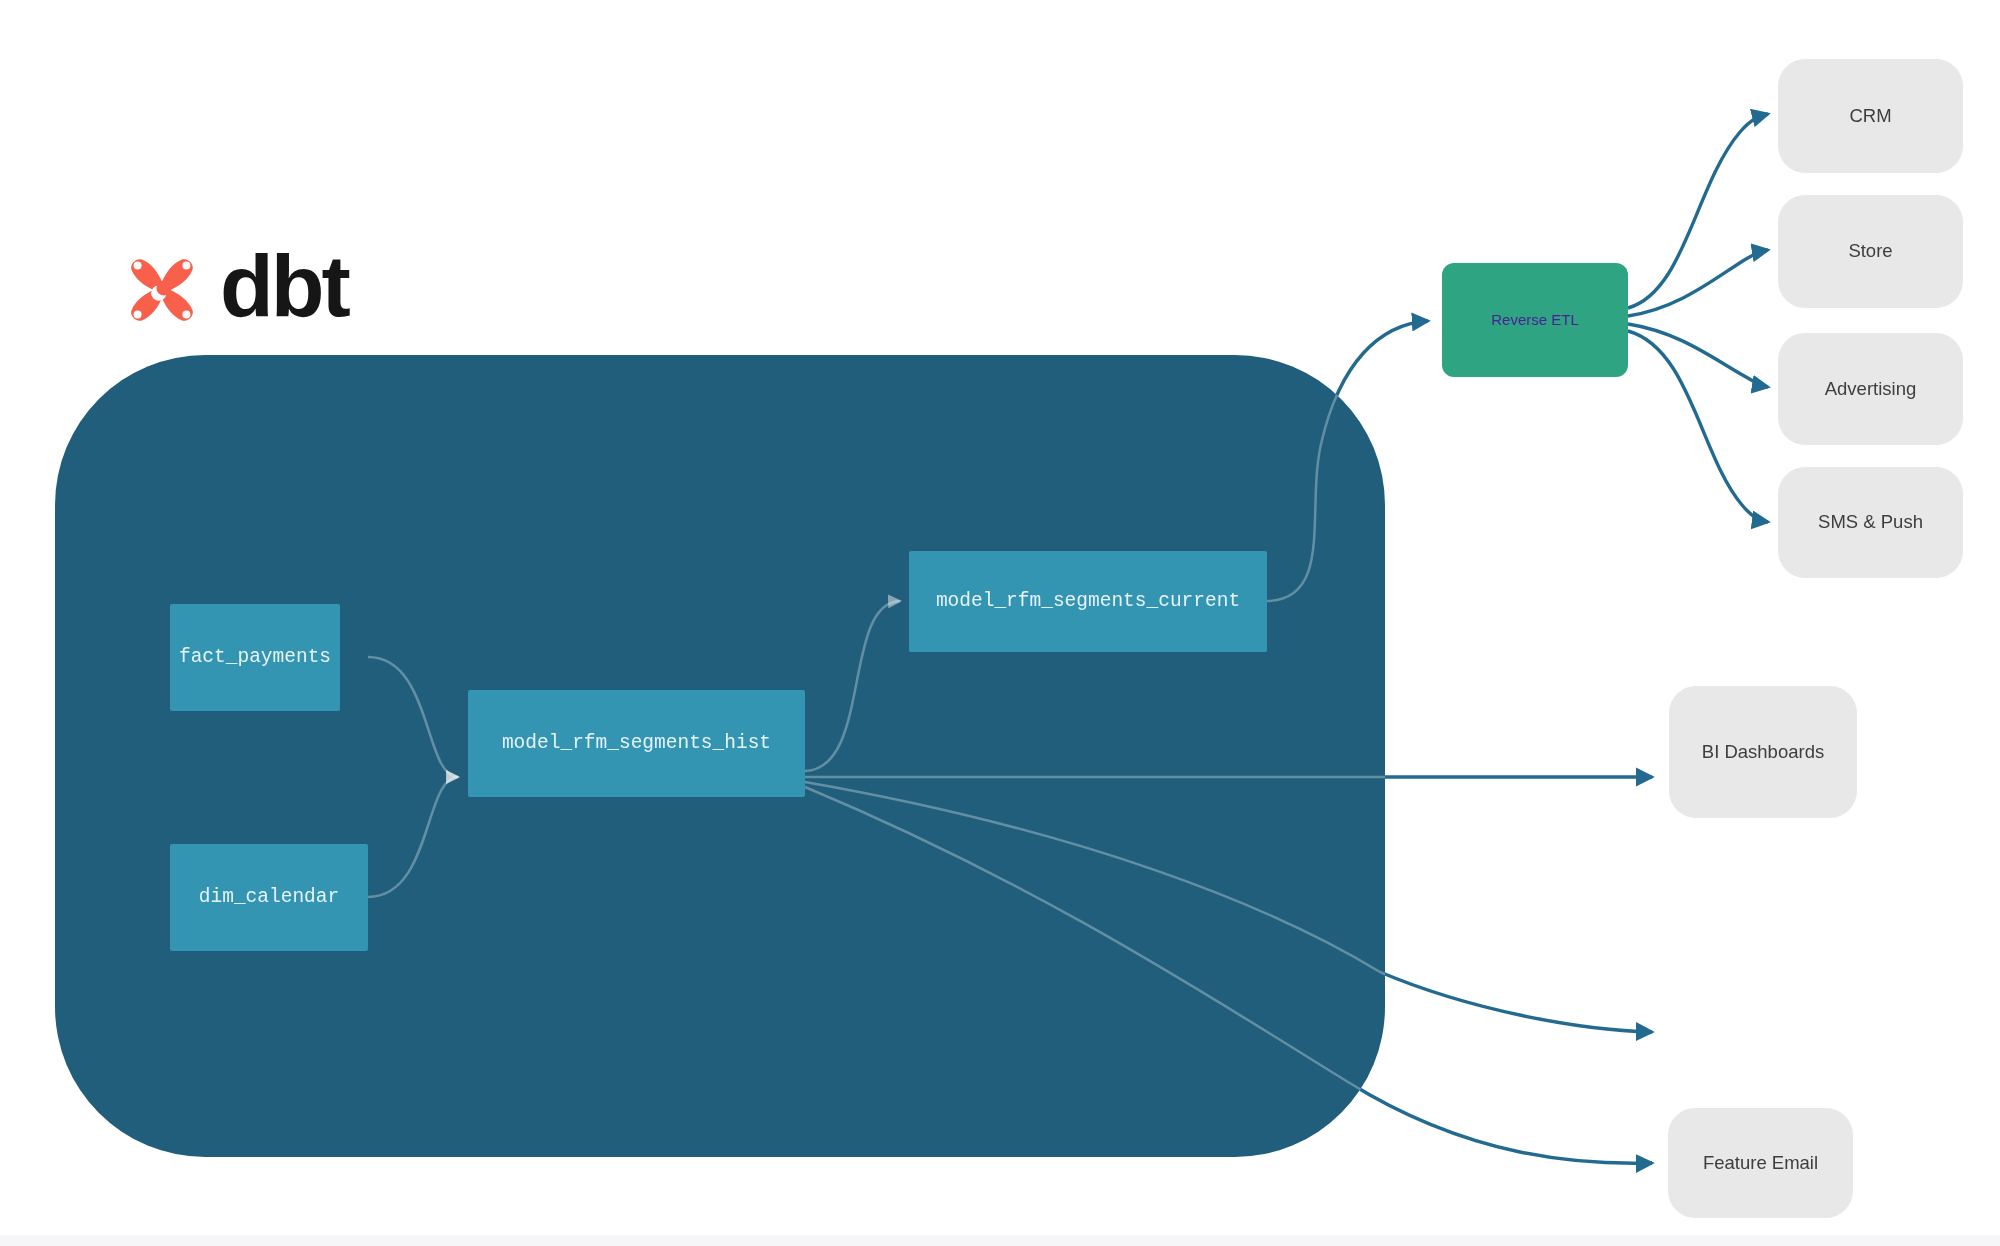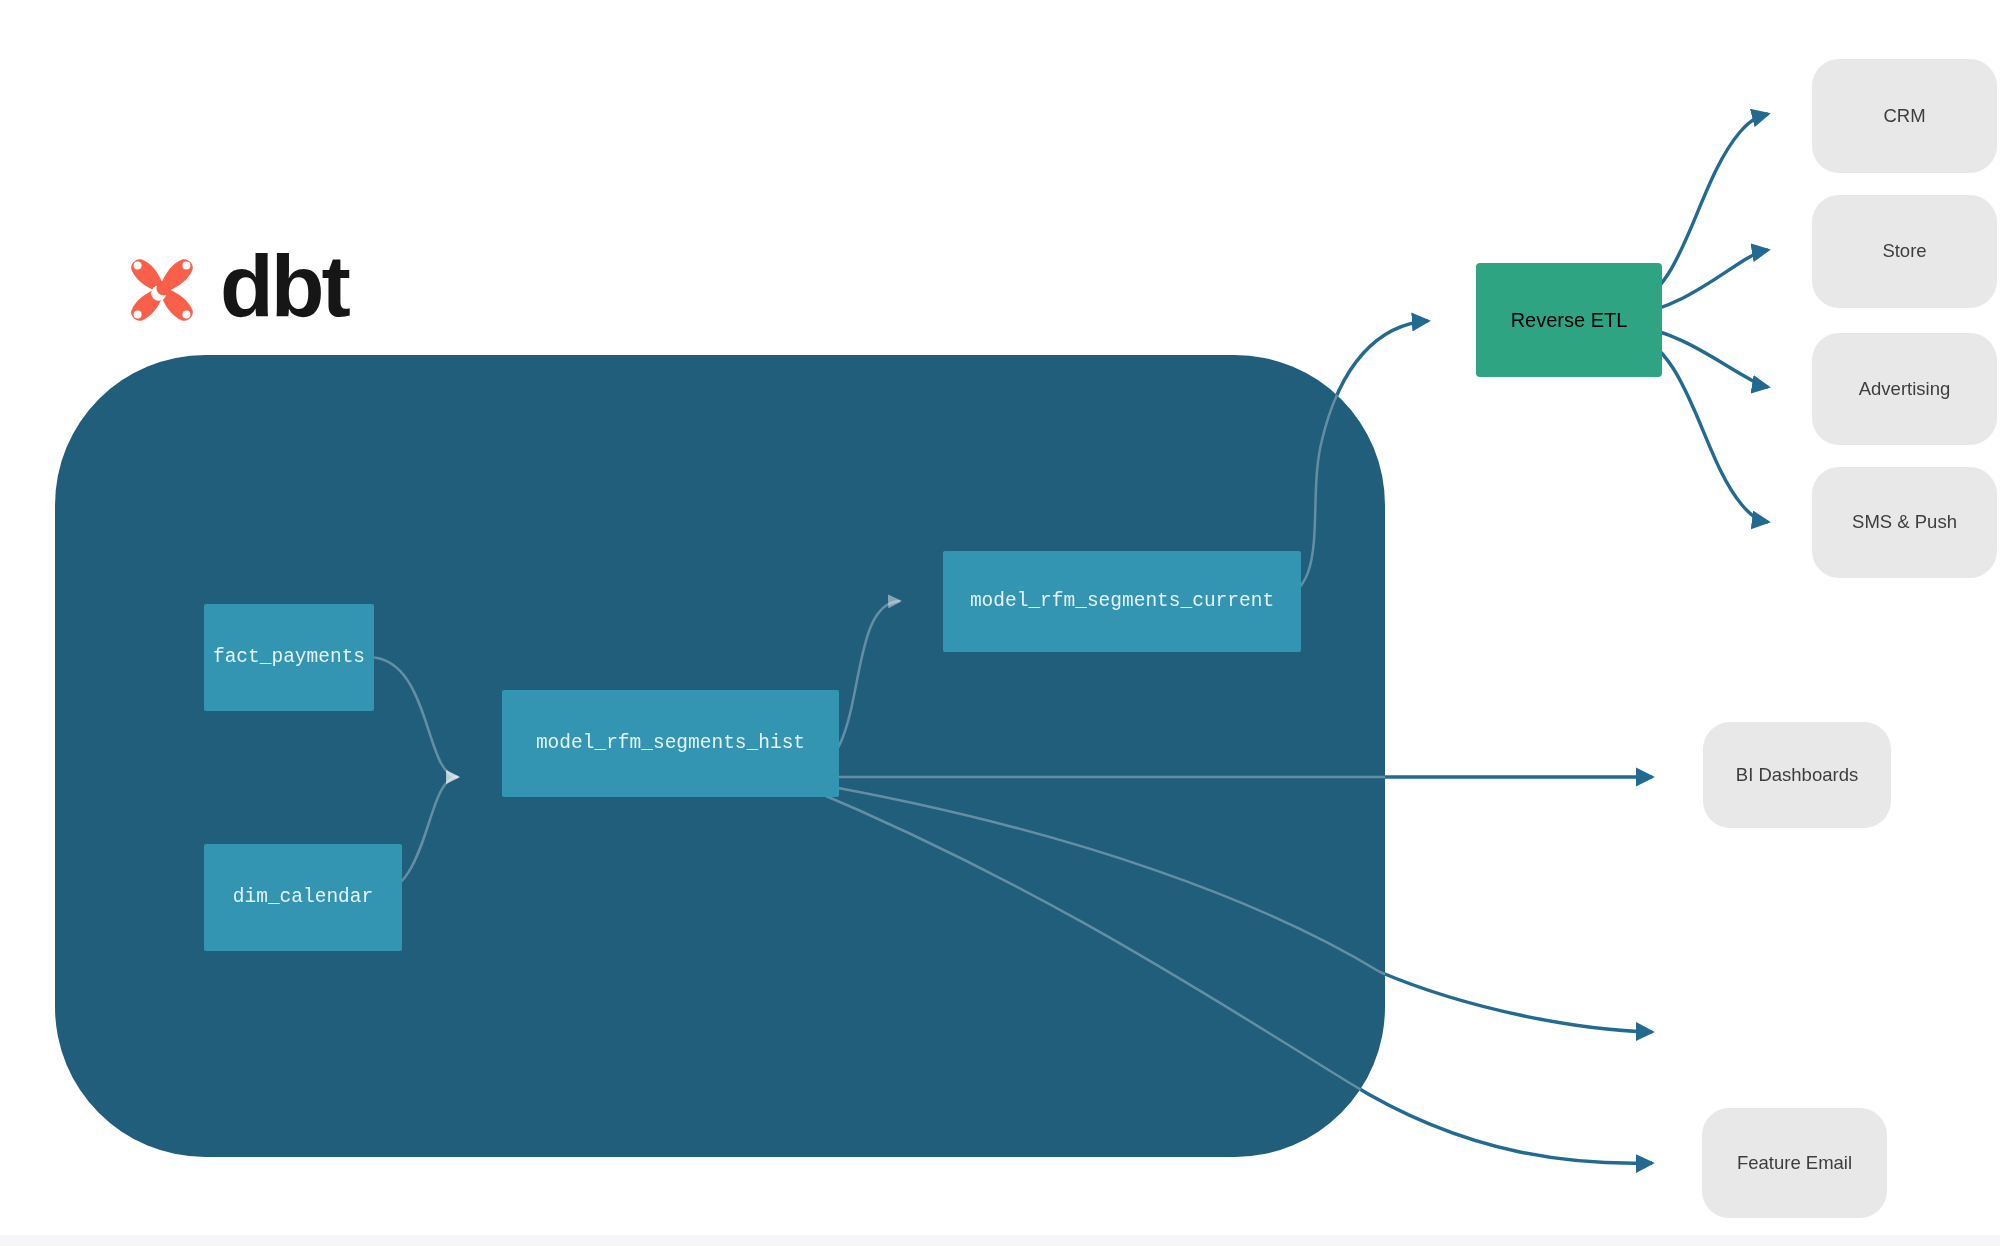--- a/index.html
+++ b/index.html
@@ -14,24 +14,24 @@
     --logo-text:#161616;
   }
   html,body{margin:0;padding:0;background:#FFFFFF;}
   .canvas{
     position:relative;width:2000px;height:1246px;overflow:hidden;
     font-family:"Liberation Sans","DejaVu Sans",sans-serif;background:#FFFFFF;
   }
   .diagram-svg{position:absolute;left:0;top:0;}
   .node{
     position:absolute;display:flex;align-items:center;justify-content:center;
-    text-align:left;box-sizing:border-box;padding:10px 14px;line-height:1.3;margin-left:34px;
+    text-align:left;box-sizing:border-box;padding:10px 14px;line-height:1.3;
   }
   .node.teal{background:var(--node-teal);color:var(--node-text-light);border-radius:2px;font-size:19.5px;font-family:Liberation Mono, monospace;}
-  .node.green{background:var(--node-green);color:#000000;border-radius:4px;font-size:20px;}
+  .node.green{background:var(--node-green);color:#4c1d95;border-radius:12px;font-size:15px;}
   .node.gray{background:var(--node-gray);color:var(--text-dark);border-radius:27px;font-size:18.5px;}
   .logo{position:absolute;left:122px;top:250px;display:flex;align-items:center;gap:18px;}
   .logo-icon{width:80px;height:80px;display:block;}
   .logo-text{
     font-size:88px;font-weight:bold;letter-spacing:-3px;color:var(--logo-text);
     line-height:80px;transform:translateY(-4px);
   }
   .footer-strip{position:absolute;left:0;right:0;bottom:0;height:11px;background:#F6F6F8;}
 </style>
 </head>
@@ -125,21 +125,21 @@
   <div class="node gray" style="left:1778px;top:195px;width:185px;height:113px;">
     <span>Store</span>
   </div>
   <div class="node gray" style="left:1778px;top:333px;width:185px;height:112px;">
     <span>Advertising</span>
   </div>
   <div class="node gray" style="left:1778px;top:467px;width:185px;height:111px;">
     <span>SMS &amp; Push</span>
   </div>
 
-  <div class="node gray" style="left:1669px;top:722px;width:188px;height:106px;">
+  <div class="node gray" style="left:1669px;top:686px;width:188px;height:132px;">
     <span>BI Dashboards</span>
   </div>
   <div class="node gray" style="left:1668px;top:1108px;width:185px;height:110px;">
     <span>Feature Email</span>
   </div>
 
   <div class="footer-strip"></div>
 </div>
 
 </body></html>

